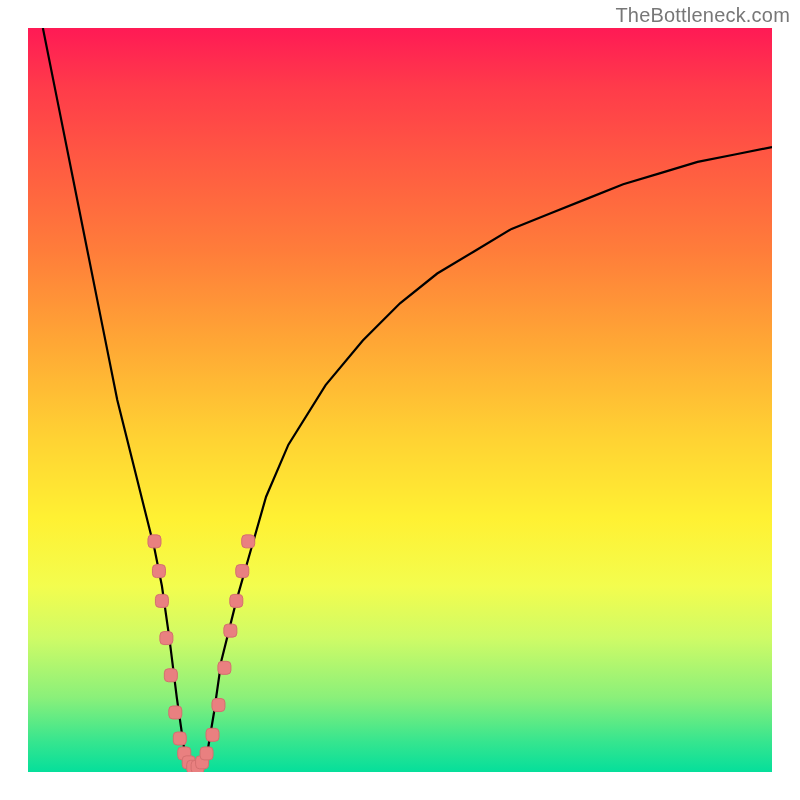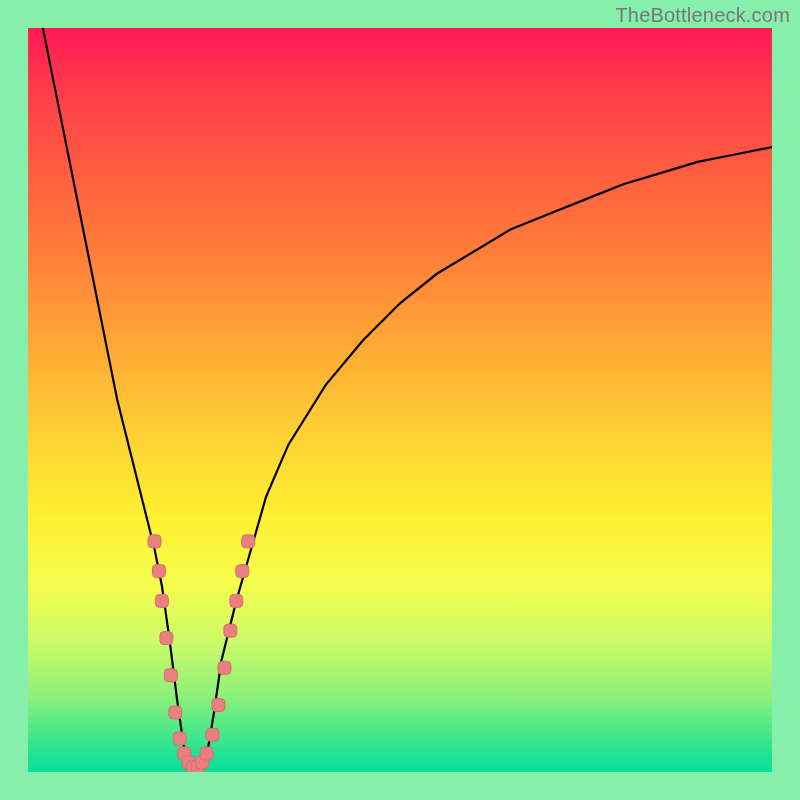--- a/index.html
+++ b/index.html
@@ -8,21 +8,21 @@
     width: 800px;
     height: 800px;
     overflow: hidden;
     background: #000;
     font-family: Arial, Helvetica, sans-serif;
   }
   .frame {
     position: relative;
     width: 800px;
     height: 800px;
-    background: #86efac;
+    background: #ffffff;
   }
   .watermark {
     position: absolute;
     top: 4px;
     right: 10px;
     color: #777;
     font-size: 20px;
     font-weight: 500;
     letter-spacing: 0.2px;
     z-index: 10;

